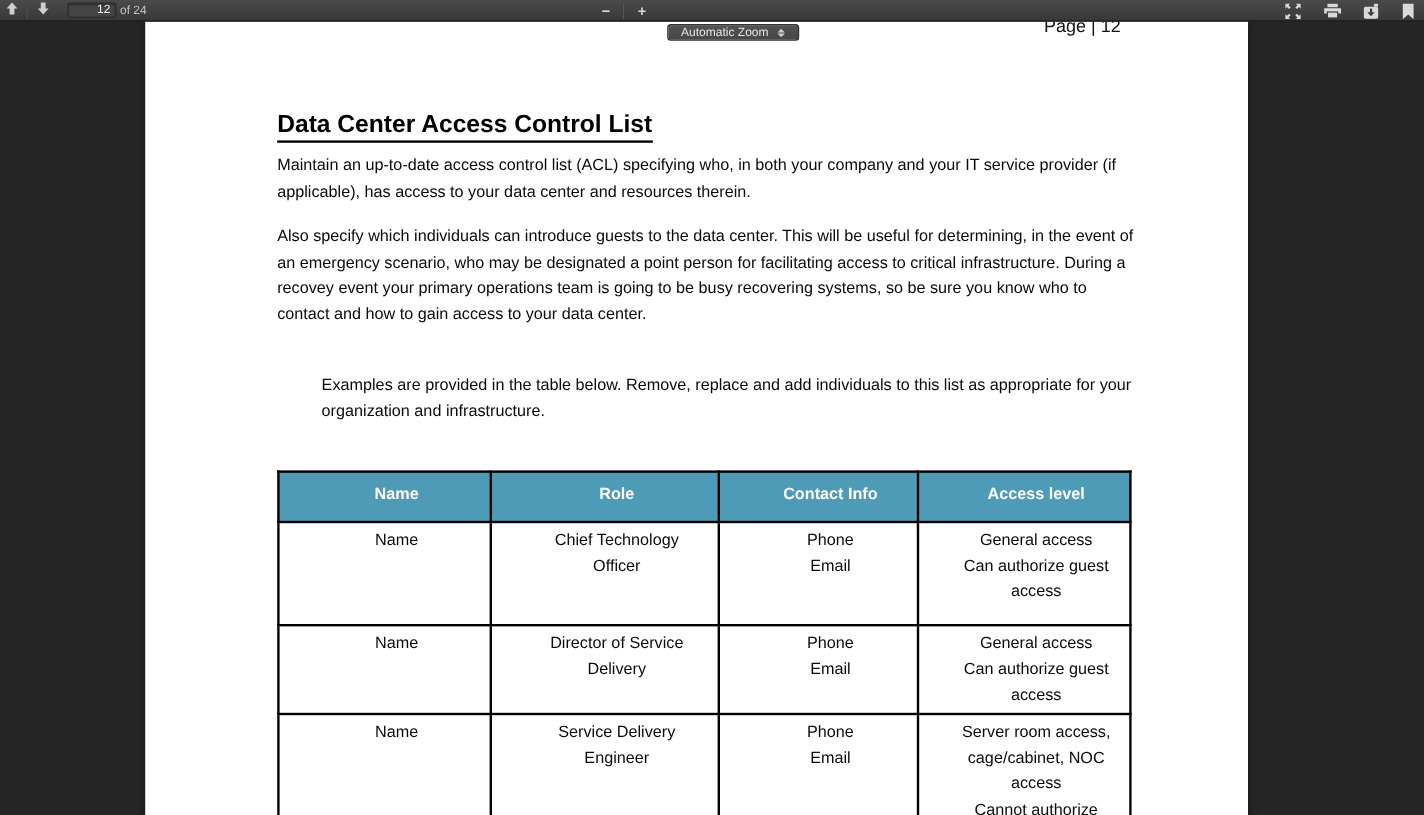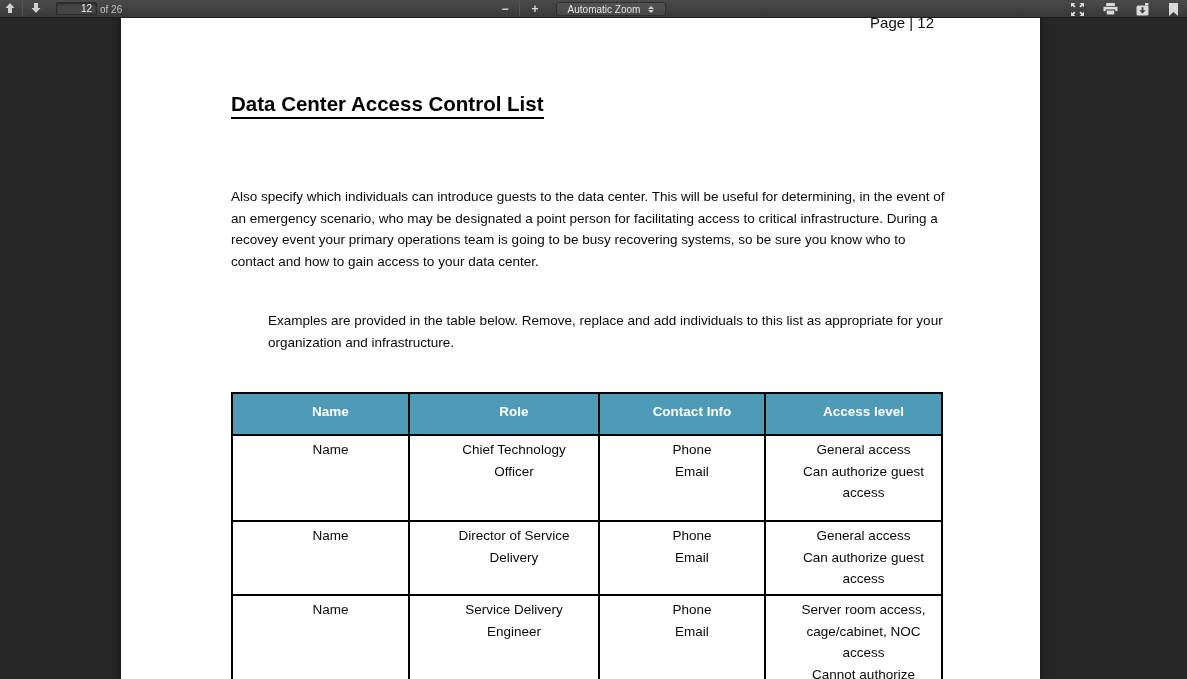--- a/index.html
+++ b/index.html
@@ -15,21 +15,21 @@
   .tb-btn { cursor:pointer; }
   .sep { position:absolute; top:2px; width:1px; height:14px; background:#2c2c2c;
          border-right:1px solid #555; }
   .page-input { position:absolute; left:56px; top:2px; width:41px; height:13px;
                 background:#454545; border:1px solid #2b2b2b; border-radius:2px;
                 color:#f2f2f2; font-size:10px; text-align:right; padding-right:4px;
                 box-shadow:inset 0 1px 2px rgba(0,0,0,.45); outline:none;
                 font-family:"Liberation Sans", sans-serif; }
   .of-label { left:100px; font-size:10px; color:#c2c2c2; }
   .zoom-btn { font-size:12px; font-weight:bold; color:#d9d9d9; width:16px; }
-  .zoom-select { position:absolute; left:556px; top:2px; width:110px; height:14px;
+  .zoom-select { position:absolute; left:556px; top:20px; width:110px; height:14px;
                  background:linear-gradient(180deg,#535353,#464646);
                  border:1px solid #303030; border-radius:3px; color:#e4e4e4;
                  font-size:10px; display:flex; align-items:center;
                  justify-content:center; gap:8px; cursor:pointer; }
   .sel-arrows { display:flex; flex-direction:column; align-items:center; gap:1px; }
   .sel-arrows b { width:0; height:0; border-left:3px solid transparent;
                   border-right:3px solid transparent; display:block; }
   .arr-up { border-bottom:3px solid #cfcfcf; }
   .arr-dn { border-top:3px solid #cfcfcf; }
   .icon-btn { cursor:pointer; }
@@ -73,21 +73,21 @@
   <div class="sep" style="left:22px;"></div>
   <div class="tb tb-btn" style="left:28px;width:16px;">
     <span>
       <svg width="12" height="12" viewBox="0 0 12 12">
           <path d="M6 11 L1.5 6 H4 V1 H8 V6 H10.5 Z" fill="#cfcfcf"></path>
         </svg>
     </span>
   </div>
 
   <input class="page-input" value="12" style="">
-  <div class="tb of-label">of 26</div>
+  <div class="tb of-label">of 24</div>
 
   <div class="tb tb-btn zoom-btn" style="left:497px;">−</div>
   <div class="sep" style="left:519px;"></div>
   <div class="tb tb-btn zoom-btn" style="left:527px;">+</div>
 
   <div class="zoom-select">
     <span>Automatic Zoom</span>
     <span class="sel-arrows">
       <b class="arr-up"></b>
         <b class="arr-dn"></b>
@@ -134,20 +134,21 @@
     </span>
   </div>
 </div>
 
 <div class="page">
 
   <div class="doc-header">Page | 12</div>
 
   <div class="doc-title">Data Center Access Control List</div>
 
+  <div class="para p1">Maintain an up-to-date access control list (ACL) specifying who, in both your company and your IT service provider (if applicable), has access to your data center and resources therein.</div>
   <div class="para p2">Also specify which individuals can introduce guests to the data center. This will be useful for determining, in the event of an emergency scenario, who may be designated a point person for facilitating access to critical infrastructure. During a recovey event your primary operations team is going to be busy recovering systems, so be sure you know who to contact and how to gain access to your data center.</div>
   <div class="para p3">Examples are provided in the table below. Remove, replace and add individuals to this list as appropriate for your organization and infrastructure.</div>
 
   <table class="acl-table">
     <colgroup>
       <col style="width:177px">
         <col style="width:190px">
       <col style="width:166px">
         <col style="width:177px">
     </colgroup>

